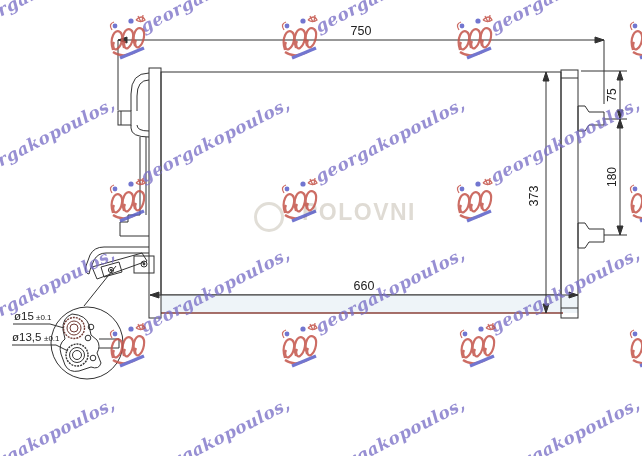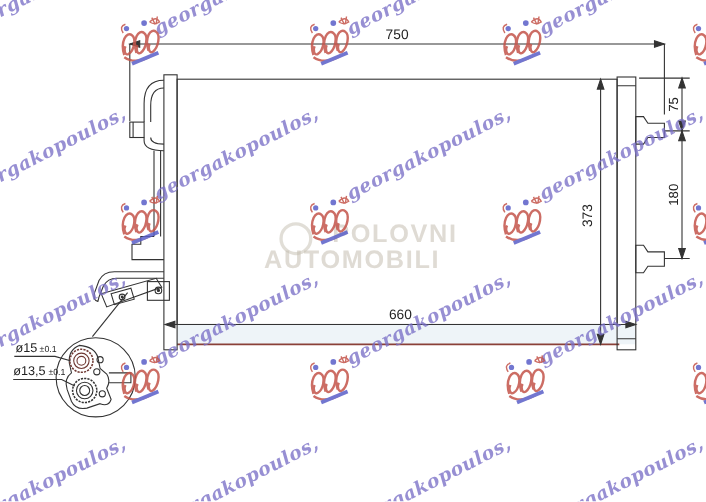--- a/index.html
+++ b/index.html
@@ -36,21 +36,20 @@
   #drawing{position:absolute;inset:0;z-index:2;}
 </style>
 </head>
 <body>
 
 <div class="stage">
 
   <div class="ghost">
     <span class="ghost-circle"></span>
     <div class="ghost-line1">POLOVNI</div>
-    <div class="ghost-line2">AUTOMOBILI</div>
   </div>
 
   <svg id="drawing" width="642" height="456" viewBox="0 0 642 456">
     <g stroke="#333" fill="none" stroke-width="1">
 
       <rect x="161" y="72" width="400" height="223"></rect>
 
       <rect x="161" y="295" width="417" height="18" fill="#eef4f8" stroke="none"></rect>
       <line x1="161" y1="313" x2="563" y2="313" stroke="#8a4038" stroke-width="1.6"></line>
 

